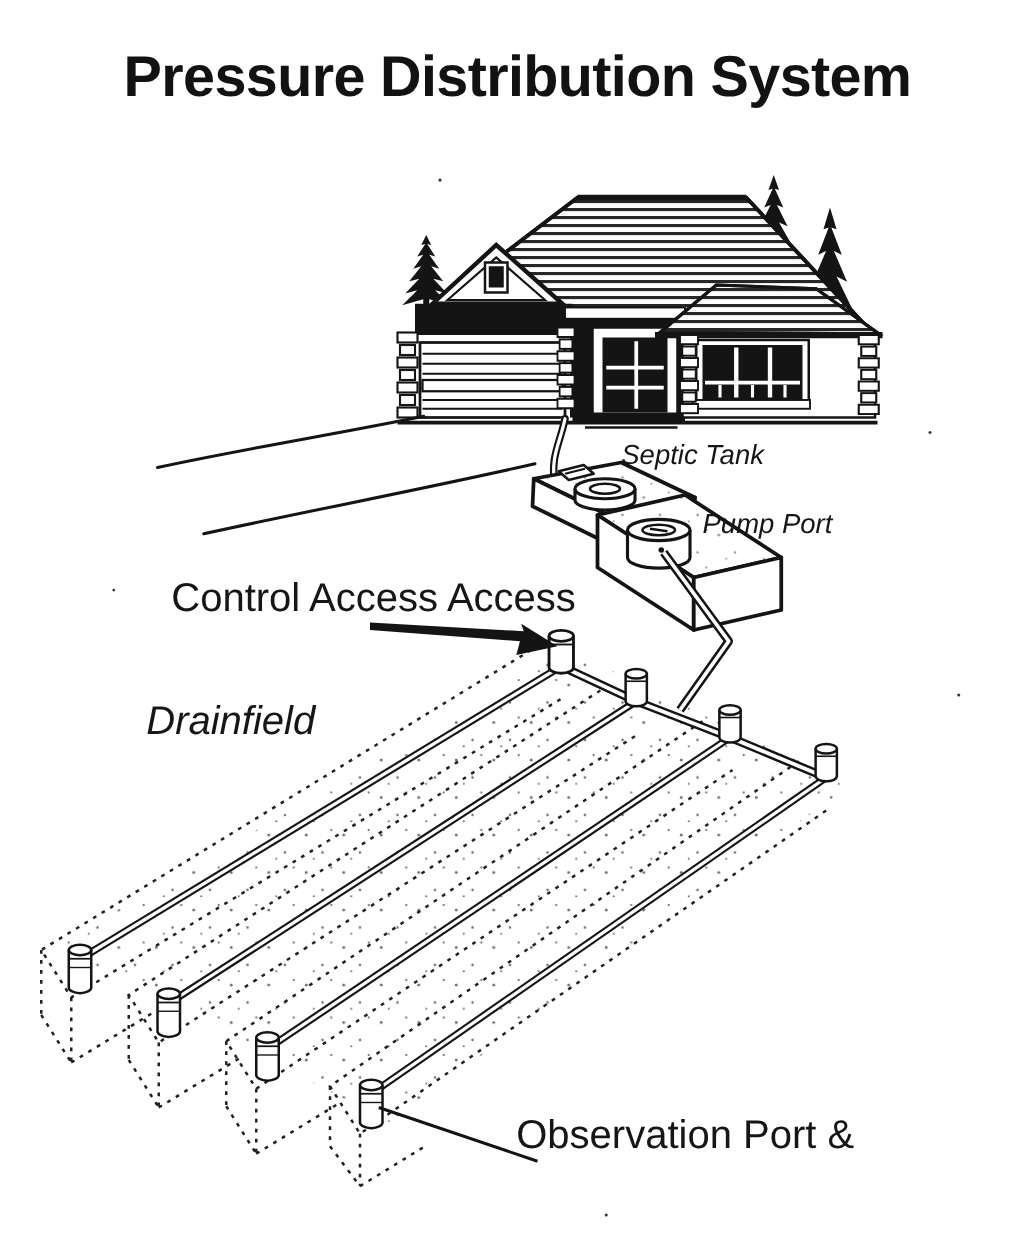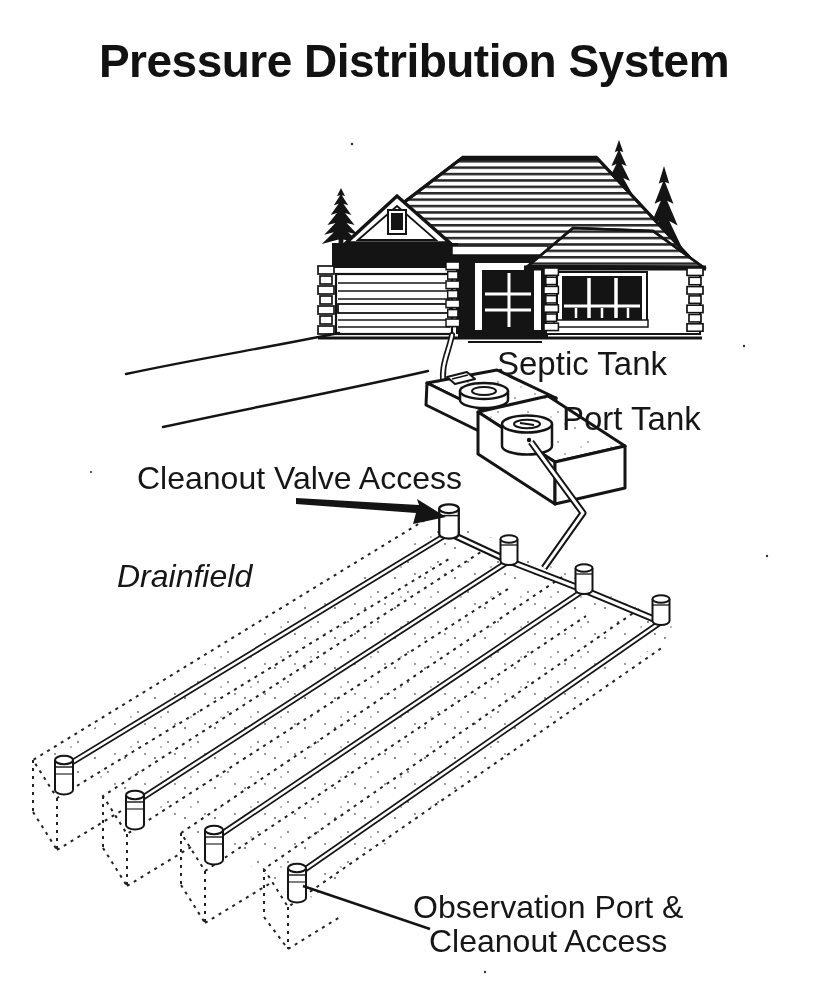--- a/index.html
+++ b/index.html
@@ -7,21 +7,21 @@
     width:828px;height:1000px;background:#ffffff;overflow:hidden;position:relative;
     font-family:"Liberation Sans", sans-serif;color:#141414;
   }
   .stage{position:absolute;inset:0;width:828px;height:700px;}
   svg.art{position:absolute;left:0;top:0;}
   .page-title{
     position:absolute;left:0;right:0;top:34px;margin:0;text-align:center;
     font-size:46px;font-weight:700;letter-spacing:-0.5px;color:#121212;
   }
   .lbl{position:absolute;font-size:32px;font-weight:400;color:#161616;white-space:nowrap;line-height:34px;}
-  .lbl.tank{font-size:33px;}
+  .lbl.tank{font-size:22px;font-style:italic;}
   .lbl .l2{display:block;}
 </style>
 </head>
 <body>
 
 <div class="stage">
 
   <h1 class="page-title">Pressure Distribution System</h1>
 
   <svg class="art" width="828" height="1000" viewBox="0 0 828 1000">
@@ -238,24 +238,23 @@
       <circle cx="352" cy="144" r="1.3"></circle>
       <circle cx="744" cy="346" r="1.2"></circle>
       <circle cx="91" cy="472" r="1.1"></circle>
       <circle cx="767" cy="556" r="1.2"></circle>
       <circle cx="485" cy="972" r="1.2"></circle>
     </g>
   </svg>
 
   <div class="lbl tank" style="left:497px;top:347px;">Septic Tank</div>
 
-  <div class="lbl tank" style="left:562px;top:402px;">Port Tank</div>
-
-  <div class="lbl" style="left:137px;top:461px;">Cleanout Valve Access</div>
+  <div class="lbl tank" style="left:562px;top:402px;">Pump Port</div>
+
+  <div class="lbl" style="left:137px;top:461px;">Control Access Access</div>
 
   <div class="lbl" style="left:117px;top:559px;font-style:italic;">Drainfield</div>
 
   <div class="lbl" style="left:413px;top:890px;text-align:center;">
     <span>Observation Port &amp;</span>
-    <span class="l2">Cleanout Access</span>
   </div>
 
 </div>
 
 </body></html>

